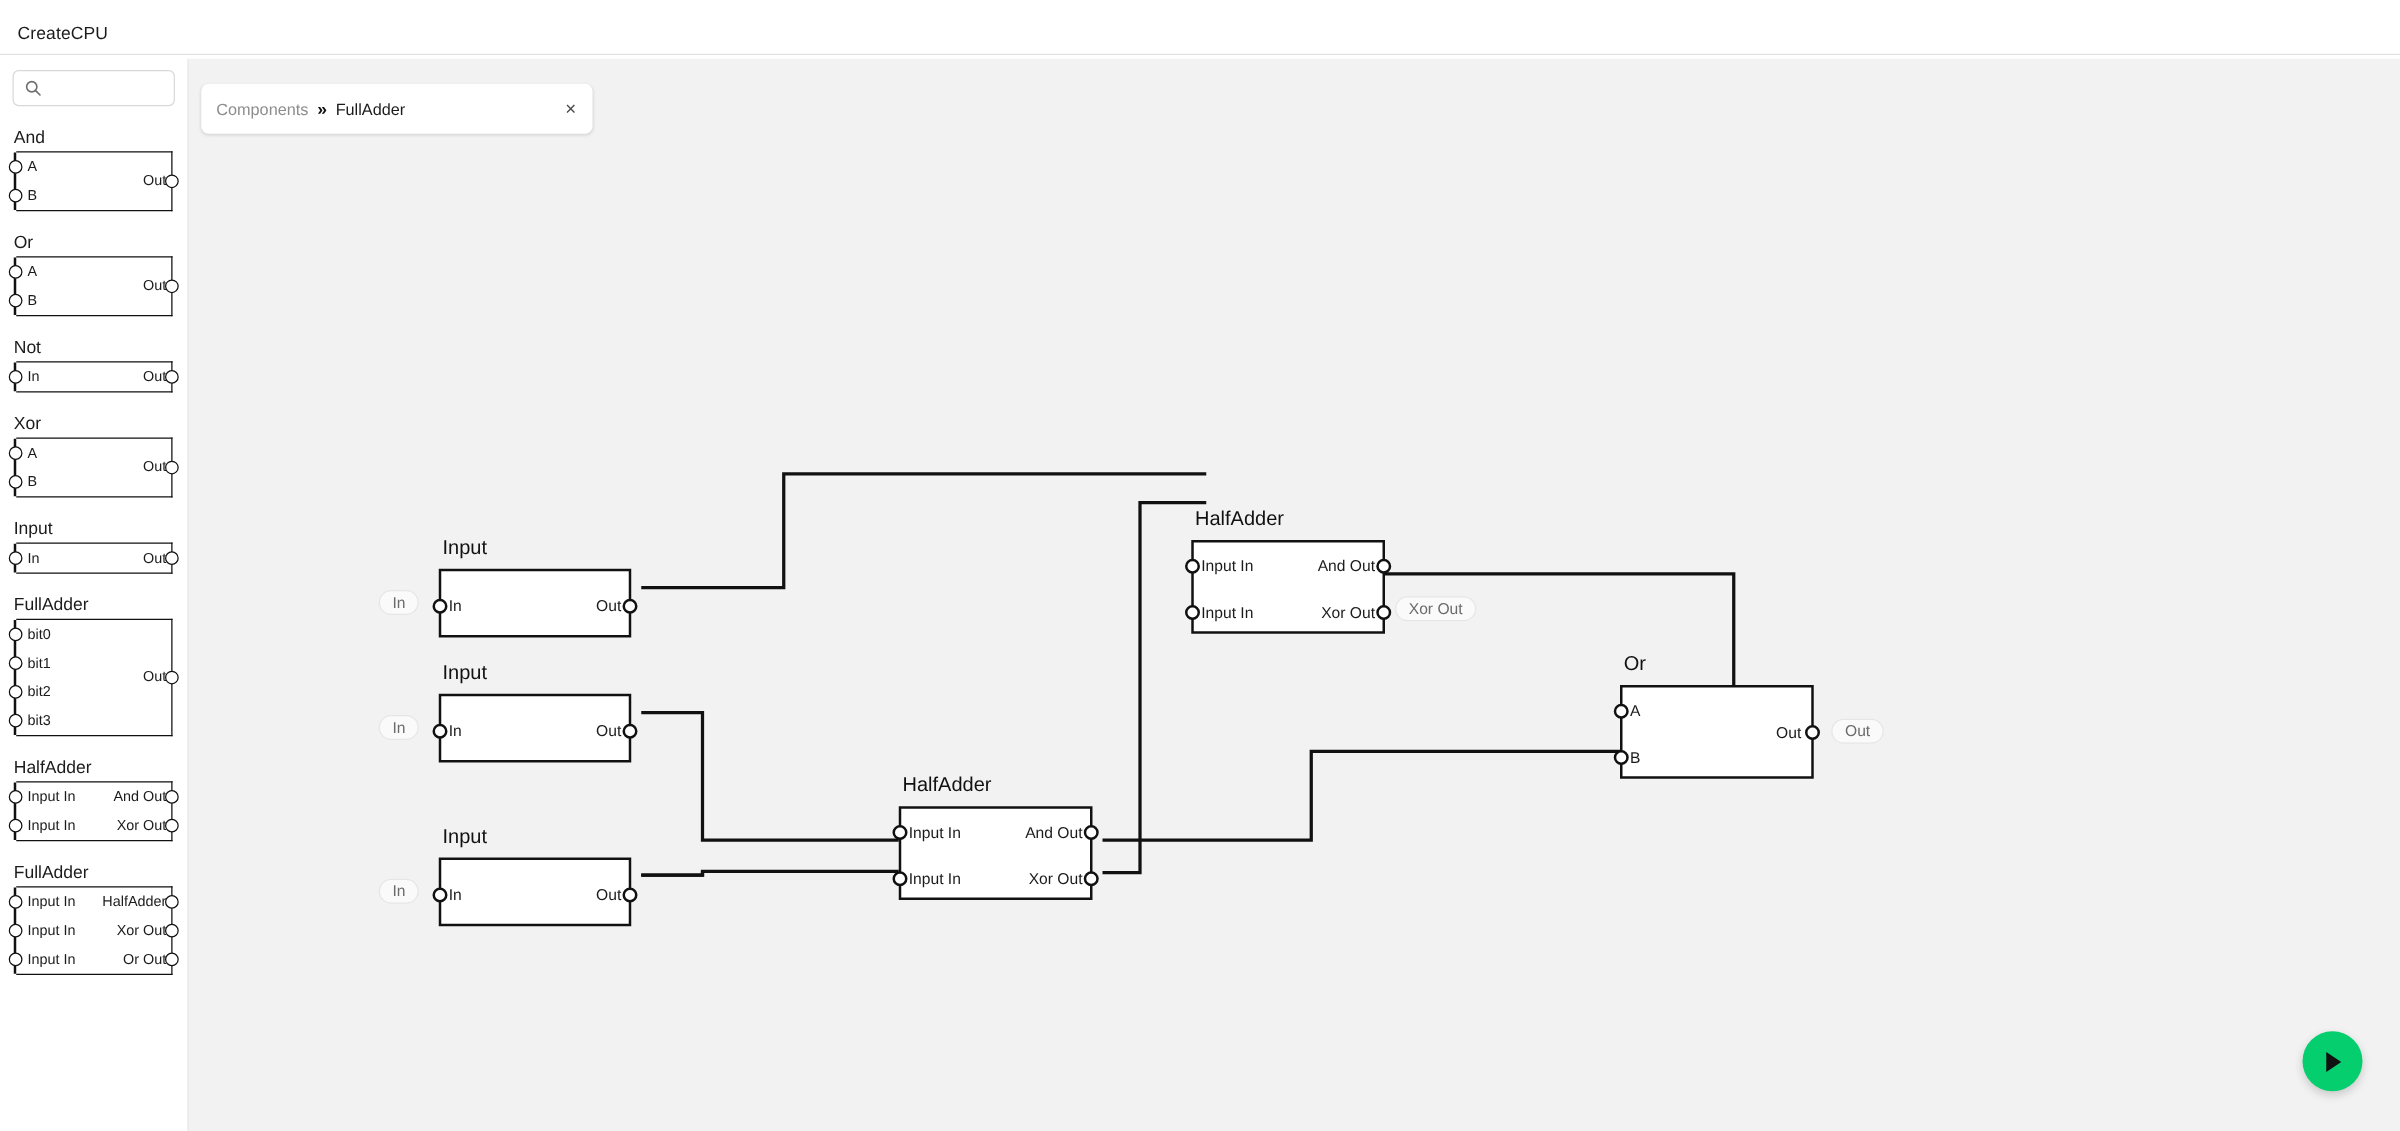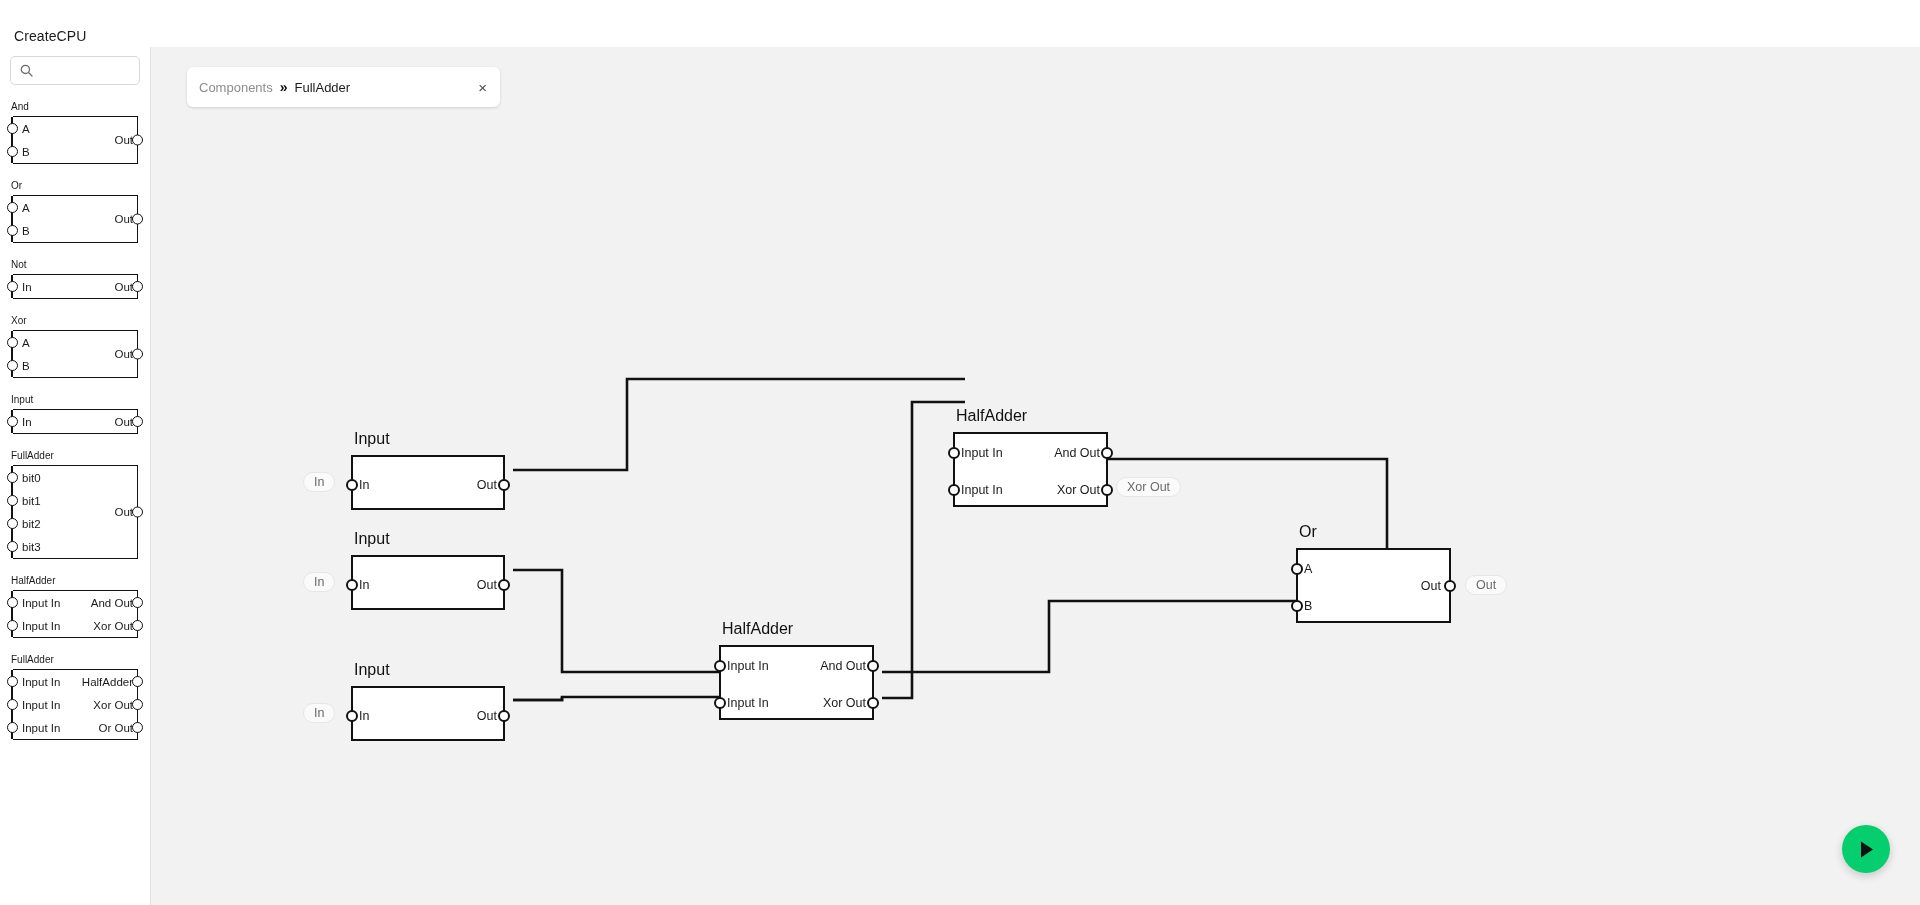--- a/index.html
+++ b/index.html
@@ -5,21 +5,21 @@
   * { box-sizing: border-box; margin: 0; padding: 0; }
   html, body {
     width: 1920px; height: 905px;
     font-family: "Liberation Sans", sans-serif;
     background: #ffffff;
     overflow: hidden;
   }
 
   
   #topbar {
-    position: absolute; left: 0; top: 18px;
+    position: absolute; left: 0; top: 8px;
     width: 1920px; height: 36px;
     background: #ffffff;
     border-bottom: 1px solid #e2e2e2;
     display: flex; align-items: center;
   }
   #app-title {
     margin-left: 14px;
     font-size: 14px; color: #1b1b1b;
     letter-spacing: .1px;
   }
@@ -43,21 +43,21 @@
   #search-wrap svg { margin-left: 9px; }
   #search-input {
     border: none; outline: none; background: transparent;
     font-family: "Liberation Sans", sans-serif;
     font-size: 12px; color: #333;
     width: 100px; margin-left: 4px;
   }
 
   .palette-item { margin-top: 16px; }
   .palette-label {
-    font-size: 10px; color: #1b1b1b;
+    font-size: 14px; color: #1b1b1b;
     margin-left: 11px; margin-bottom: 4px;
   }
   .chip {
     position: relative;
     margin-left: 13px;
     width: 125px;
     border: 1.6px solid #111;
     border-left: none;
     background: #fff;
   }
@@ -100,21 +100,21 @@
   
   #canvas {
     position: absolute; left: 151px; top: 47px;
     width: 1769px; height: 858px;
     background: #f2f2f2;
     overflow: hidden;
   }
 
   
   #breadcrumb-tab {
-    position: absolute; left: 36px; top: 20px;
+    position: absolute; left: 10px; top: 20px;
     width: 313px; height: 40px;
     background: #ffffff;
     border-radius: 6px;
     box-shadow: 0 1px 3px rgba(0,0,0,.14);
     display: flex; align-items: center;
   }
   #bc-root {
     margin-left: 12px; font-size: 13px; color: #8d8d8d;
   }
   #bc-sep {

